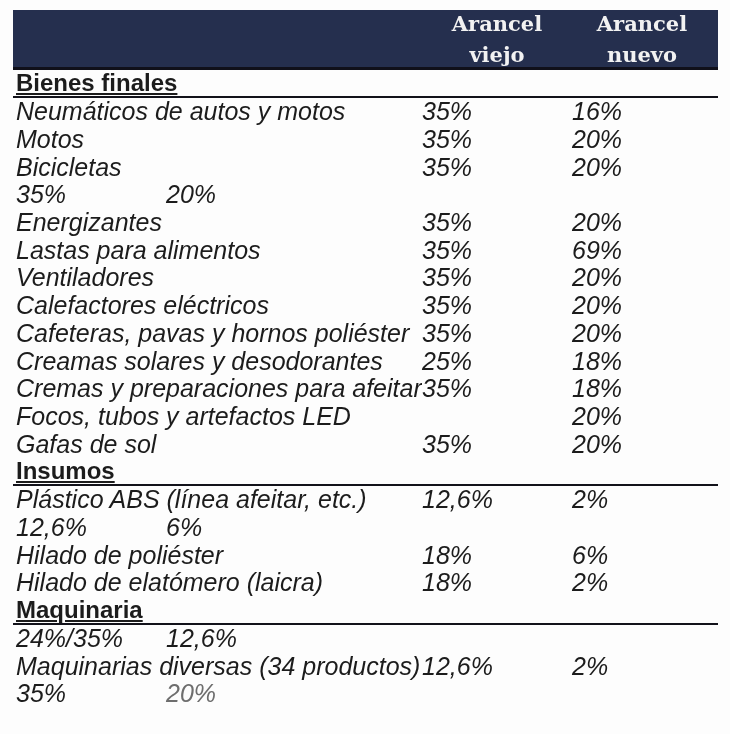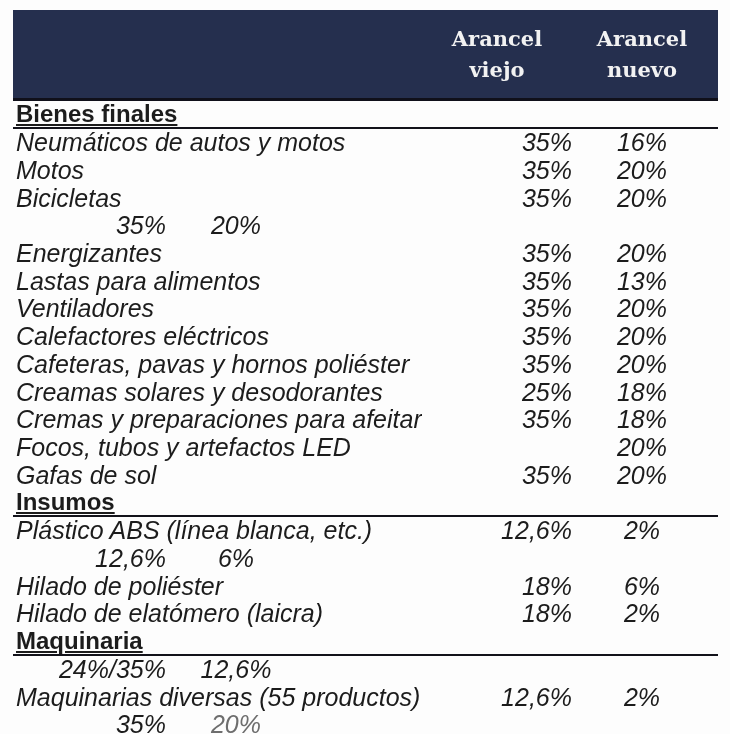--- a/index.html
+++ b/index.html
@@ -19,21 +19,21 @@
   .content {
     position: absolute;
     left: 13px;
     top: 10px;
     width: 705px;
   }
   * { box-sizing: border-box; }
 
   .header-bar {
     background: var(--header-bg, #252f4e);
-    height: 91px;
+    height: 60px;
     border-bottom: 3px solid #10101a;
     display: flex;
     align-items: center;
     padding-right: 6px;
   }
   .header-bar .spacer { flex: 1; }
   .hcol {
     text-align: center;
     font-family: "DejaVu Serif", serif;
     font-weight: bold;
@@ -55,22 +55,22 @@
   }
   .row {
     display: flex;
     align-items: center;
     height: 27.7px;
     font-size: 25px;
     padding: 0 6px 0 3px;
     font-style: italic;
   }
   .row .name { flex: 1; white-space: nowrap; overflow: hidden; }
-  .row .v { width: 150px; text-align: right; }
-  .row .n { width: 140px; text-align: center; }
+  .row .v { width: 150px; text-align: left; }
+  .row .n { width: 140px; text-align: left; }
   .muted { color: var(--muted-text, #6e6e6e); }
 </style>
 </head>
 <body>
 
 <div class="page">
   <div class="content">
 
     <div class="header-bar">
       <div class="spacer"></div>
@@ -113,21 +113,21 @@
 
   <div class="row">
     <div class="name">Energizantes</div>
     <div class="v">35%</div>
     <div class="n">20%</div>
   </div>
 
   <div class="row">
     <div class="name">Lastas para alimentos</div>
     <div class="v">35%</div>
-    <div class="n">13%</div>
+    <div class="n">69%</div>
   </div>
 
   <div class="row">
     <div class="name">Ventiladores</div>
     <div class="v">35%</div>
     <div class="n">20%</div>
   </div>
 
   <div class="row">
     <div class="name">Calefactores eléctricos</div>
@@ -163,21 +163,21 @@
     <div class="v">35%</div>
     <div class="n">20%</div>
   </div>
 </div>
   </div>
 
   <div class="section">
     <div class="section-title">Insumos</div>
     <div class="rows">
   <div class="row">
-    <div class="name">Plástico ABS (línea blanca, etc.)</div>
+    <div class="name">Plástico ABS (línea afeitar, etc.)</div>
     <div class="v">12,6%</div>
     <div class="n">2%</div>
   </div>
 
   <div class="row">
     <div class="v">12,6%</div>
     <div class="n">6%</div>
   </div>
 
   <div class="row">
@@ -196,21 +196,21 @@
 
   <div class="section">
     <div class="section-title">Maquinaria</div>
     <div class="rows">
   <div class="row">
     <div class="v">24%/35%</div>
     <div class="n">12,6%</div>
   </div>
 
   <div class="row">
-    <div class="name">Maquinarias diversas (55 productos)</div>
+    <div class="name">Maquinarias diversas (34 productos)</div>
     <div class="v">12,6%</div>
     <div class="n">2%</div>
   </div>
 
   <div class="row">
     <div class="v">35%</div>
     <div class="n muted">20%</div>
   </div>
 </div>
   </div>

